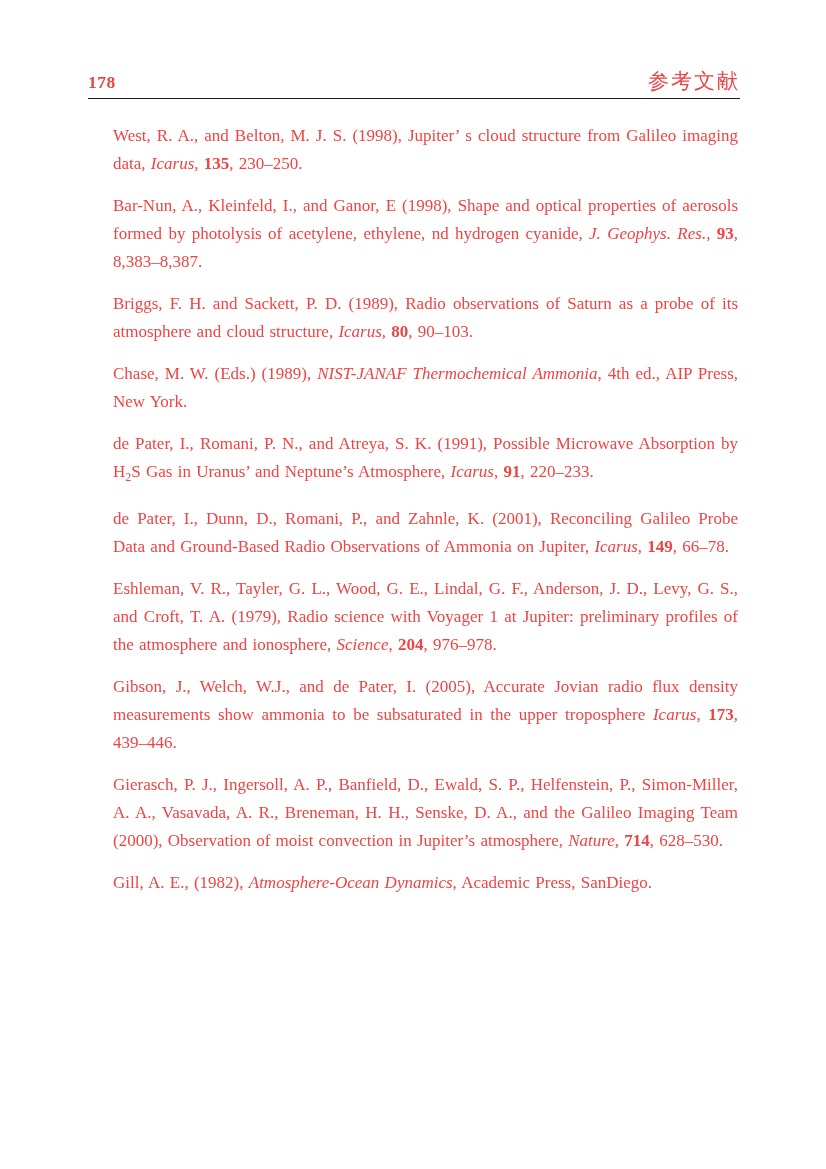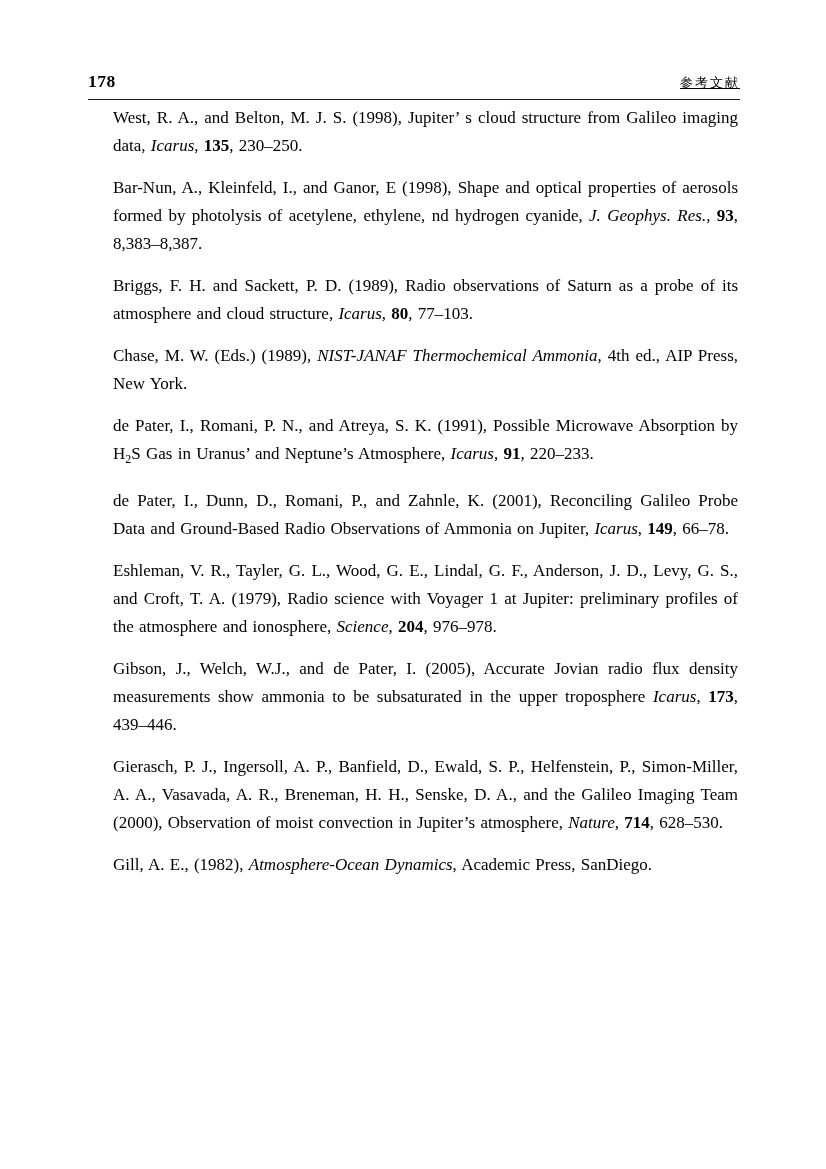--- a/index.html
+++ b/index.html
@@ -5,21 +5,21 @@
   html, body {
     margin: 0;
     padding: 0;
     background: #ffffff;
   }
   .page {
     position: relative;
     width: 826px;
     height: 1169px;
     background: #ffffff;
-    color: #000000;
+    color: #ef4444;
     font-family: "Liberation Serif", "DejaVu Serif", serif;
     overflow: hidden;
     box-sizing: border-box;
   }
   .running-header {
     position: absolute;
     left: 88px;
     right: 86px;
     top: 70px;
     display: flex;
@@ -29,28 +29,27 @@
     border-bottom: 1.5px solid #1a1a1a;
     font-size: 17px;
     line-height: 22px;
   }
   .page-number {
     font-weight: bold;
     font-size: 17.5px;
     letter-spacing: 0.5px;
   }
   .running-head-title {
-    font-size: 13px;
+    font-size: 21px;
     letter-spacing: 2px;
-    text-decoration: underline;
   }
   .refs {
     position: absolute;
     left: 113px;
-    top: 104px;
+    top: 122px;
     width: 625px;
   }
   .ref-entry {
     margin: 0 0 14px 0;
     font-size: 17px;
     line-height: 28px;
     text-align: justify;
     word-spacing: 1px;
   }
   .ref-entry:last-child { margin-bottom: 16px; }
@@ -67,21 +66,21 @@
 <div class="page">
 
   <div class="running-header">
     <span class="page-number">178</span>
     <span class="running-head-title">参考文献</span>
   </div>
 
   <div class="refs">
       <p class="ref-entry"><span>West, R. A., and Belton, M. J. S. (1998), Jupiter’ s cloud structure from Galileo imaging data, </span><span class="seg-i">Icarus</span><span>, </span><span class="seg-b">135</span><span>, 230–250.</span></p>
       <p class="ref-entry"><span>Bar-Nun, A., Kleinfeld, I., and Ganor, E (1998), Shape and optical properties of aerosols formed by photolysis of acetylene, ethylene, nd hydrogen cyanide, </span><span class="seg-i">J. Geophys. Res.,</span><span> </span><span class="seg-b">93</span><span>, 8,383–8,387.</span></p>
-      <p class="ref-entry"><span>Briggs, F. H. and Sackett, P. D. (1989), Radio observations of Saturn as a probe of its atmosphere and cloud structure, </span><span class="seg-i">Icarus</span><span>, </span><span class="seg-b">80</span><span>, 77–103.</span></p>
+      <p class="ref-entry"><span>Briggs, F. H. and Sackett, P. D. (1989), Radio observations of Saturn as a probe of its atmosphere and cloud structure, </span><span class="seg-i">Icarus</span><span>, </span><span class="seg-b">80</span><span>, 90–103.</span></p>
       <p class="ref-entry"><span>Chase, M. W. (Eds.)  (1989), </span><span class="seg-i">NIST-JANAF Thermochemical Ammonia</span><span>, 4th ed., AIP Press, New York.</span></p>
       <p class="ref-entry"><span>de Pater, I., Romani, P. N., and Atreya, S. K. (1991), Possible Microwave Absorption by H</span><span class="seg-sub">2</span><span>S Gas in Uranus’ and Neptune’s Atmosphere, </span><span class="seg-i">Icarus</span><span>, </span><span class="seg-b">91</span><span>, 220–233.</span></p>
       <p class="ref-entry"><span>de Pater, I., Dunn, D., Romani, P., and Zahnle, K. (2001), Reconciling Galileo Probe Data and Ground-Based Radio Observations of Ammonia on Jupiter, </span><span class="seg-i">Icarus</span><span>, </span><span class="seg-b">149</span><span>, 66–78.</span></p>
       <p class="ref-entry"><span>Eshleman, V. R., Tayler, G. L., Wood, G. E., Lindal, G. F., Anderson, J. D., Levy, G. S., and Croft, T. A. (1979), Radio science with Voyager 1 at Jupiter:  preliminary profiles of the atmosphere and ionosphere, </span><span class="seg-i">Science</span><span>, </span><span class="seg-b">204</span><span>, 976–978.</span></p>
       <p class="ref-entry"><span>Gibson, J., Welch, W.J., and de Pater, I. (2005), Accurate Jovian radio flux density measurements show ammonia to be subsaturated in the upper troposphere </span><span class="seg-i">Icarus</span><span>, </span><span class="seg-b">173</span><span>, 439–446.</span></p>
       <p class="ref-entry"><span>Gierasch, P. J., Ingersoll, A. P., Banfield, D., Ewald, S. P., Helfenstein, P., Simon-Miller, A. A., Vasavada, A. R., Breneman, H. H., Senske, D. A., and the Galileo Imaging Team (2000), Observation of moist convection in Jupiter’s atmosphere, </span><span class="seg-i">Nature,</span><span> </span><span class="seg-b">714</span><span>, 628–530.</span></p>
       <p class="ref-entry"><span>Gill, A. E., (1982), </span><span class="seg-i">Atmosphere-Ocean Dynamics</span><span>, Academic Press, SanDiego.</span></p>
     </div>
 
 </div>

